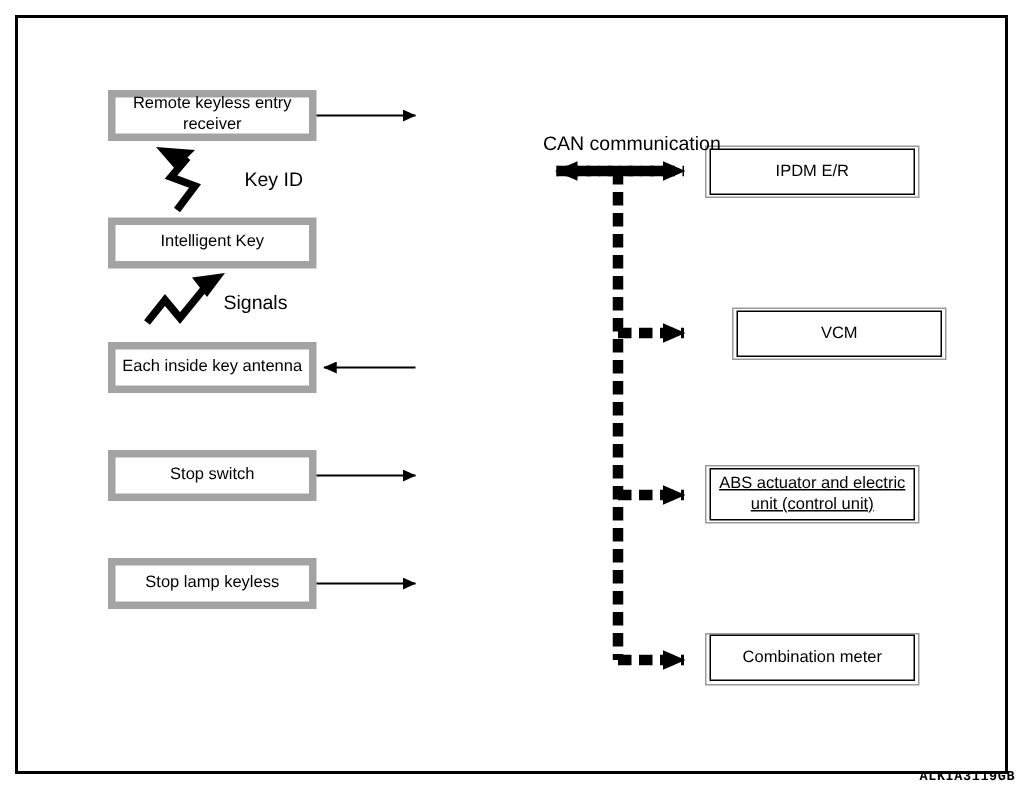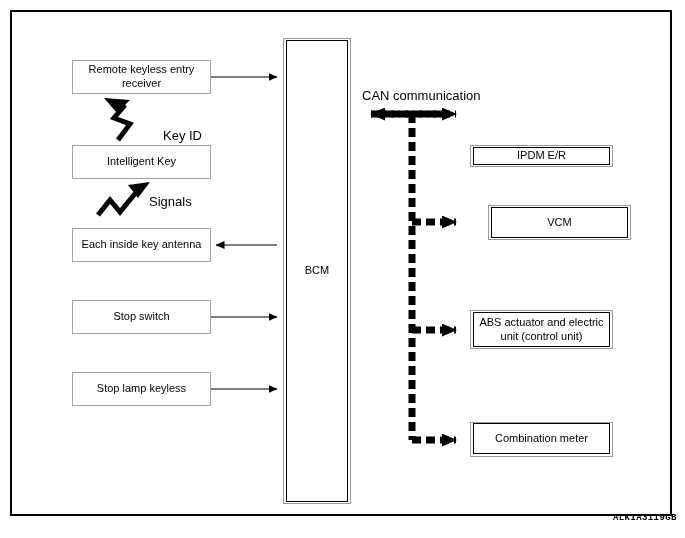--- a/index.html
+++ b/index.html
@@ -34,21 +34,21 @@
     background: #ffffff;
     display: flex;
     align-items: center;
     justify-content: center;
     text-align: center;
     font-size: 11px;
     color: #000000;
     line-height: 1.25;
   }
   .box.single {
-    border: 1px solid #a3a3a3;
+    border: 5px solid #a3a3a3;
   }
   
   .box.dbl {
     border: 1px solid #9a9a9a;
     padding: 2px;
     background: #ffffff;
   }
   .box.dbl > .inner {
     border: 1px solid #000000;
     width: 100%;
@@ -108,51 +108,46 @@
   </div>
 
   <div class="box single" style="left:72px; top:300px; width:139px; height:34px;">
     <span>Stop switch</span>
   </div>
 
   <div class="box single" style="left:72px; top:372px; width:139px; height:34px;">
     <span>Stop lamp keyless</span>
   </div>
 
-  <div class="box dbl vert" style="left:283px; top:38px; width:68px; height:466px;">
-    <div class="inner">
-      <span class="bcm-text">BCM</span>
-    </div>
-  </div>
-
-  <div class="box dbl" style="left:470px; top:97px; width:143px; height:22px;margin-top:48px;">
+
+  <div class="box dbl" style="left:470px; top:97px; width:143px; height:35px;">
     <div class="inner">
       <span>IPDM E/R</span>
     </div>
   </div>
 
   <div class="box dbl" style="left:470px; top:205px; width:143px; height:35px;margin-left:18px;">
     <div class="inner">
       <span>VCM</span>
     </div>
   </div>
 
   <div class="box dbl" style="left:470px; top:310px; width:143px; height:39px;">
     <div class="inner">
-      <span style="padding:0 4px;">ABS actuator and electric unit (control unit)</span>
+      <span style="padding:0 4px;text-decoration:underline;">ABS actuator and electric unit (control unit)</span>
     </div>
   </div>
 
   <div class="box dbl" style="left:470px; top:422px; width:143px; height:35px;align-items:flex-end;">
     <div class="inner">
       <span>Combination meter</span>
     </div>
   </div>
 
-  <div class="label" style="left:163px; top:112px;margin-top:16px;">Key ID</div>
+  <div class="label" style="left:163px; top:112px;">Key ID</div>
 
   <div class="label" style="left:149px; top:194px;">Signals</div>
 
   <div class="label" style="left:362px; top:88px;">CAN communication</div>
 
   <div class="code" style="left:613px; top:513px;">ALKIA3119GB</div>
 
   <svg class="overlay" viewBox="0 0 685 538" xmlns="http://www.w3.org/2000/svg">
     <defs>
       <marker id="ar-r" markerWidth="9" markerHeight="8" refX="8.5" refY="4" orient="auto" markerUnits="userSpaceOnUse">

